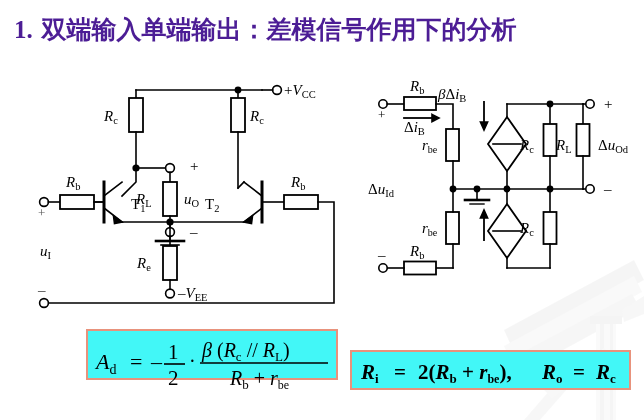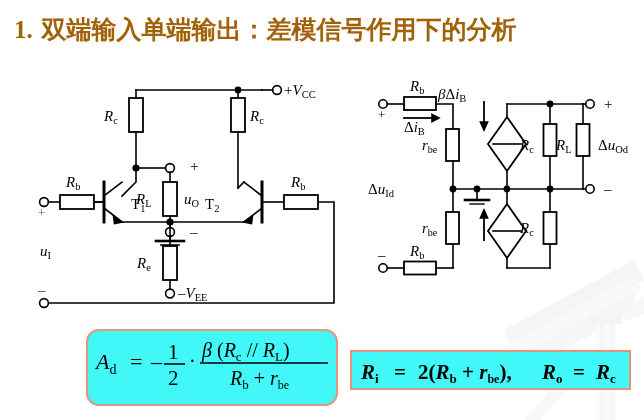--- a/index.html
+++ b/index.html
@@ -15,37 +15,37 @@
   
   .watermark{
     position:absolute;right:0;bottom:0;width:130px;height:150px;
     pointer-events:none;opacity:.5;
   }
 
   
   .title{
     position:absolute;left:14px;top:13px;
     font-family:"DejaVu Serif", serif;
-    font-size:25px;font-weight:bold;color:#a16207;
+    font-size:25px;font-weight:bold;color:#4c1d95;
     letter-spacing:0px;white-space:nowrap;
   }
   .title .num{font-family:"Liberation Serif",serif;}
 
   
   .circuit{position:absolute;}
   svg{display:block;overflow:visible;}
 
   
   .fbox{
     position:absolute;
     background:#42f7f7;
     border:2px solid #e8927c;
     box-sizing:border-box;
   }
-  #fbox-left{left:86px;top:329px;width:252px;height:77px;border-radius:13px;}
+  #fbox-left{left:86px;top:329px;width:252px;height:51px;}
   #fbox-right{left:350px;top:350px;width:281px;height:40px;font-weight:bold;}
 
   .fsvg{position:absolute;left:0;top:0;}
 
   
   .mi{font-family:"Liberation Serif",serif;font-style:italic;}
   .mn{font-family:"Liberation Serif",serif;font-style:normal;}
 </style>
 </head>
 <body>

